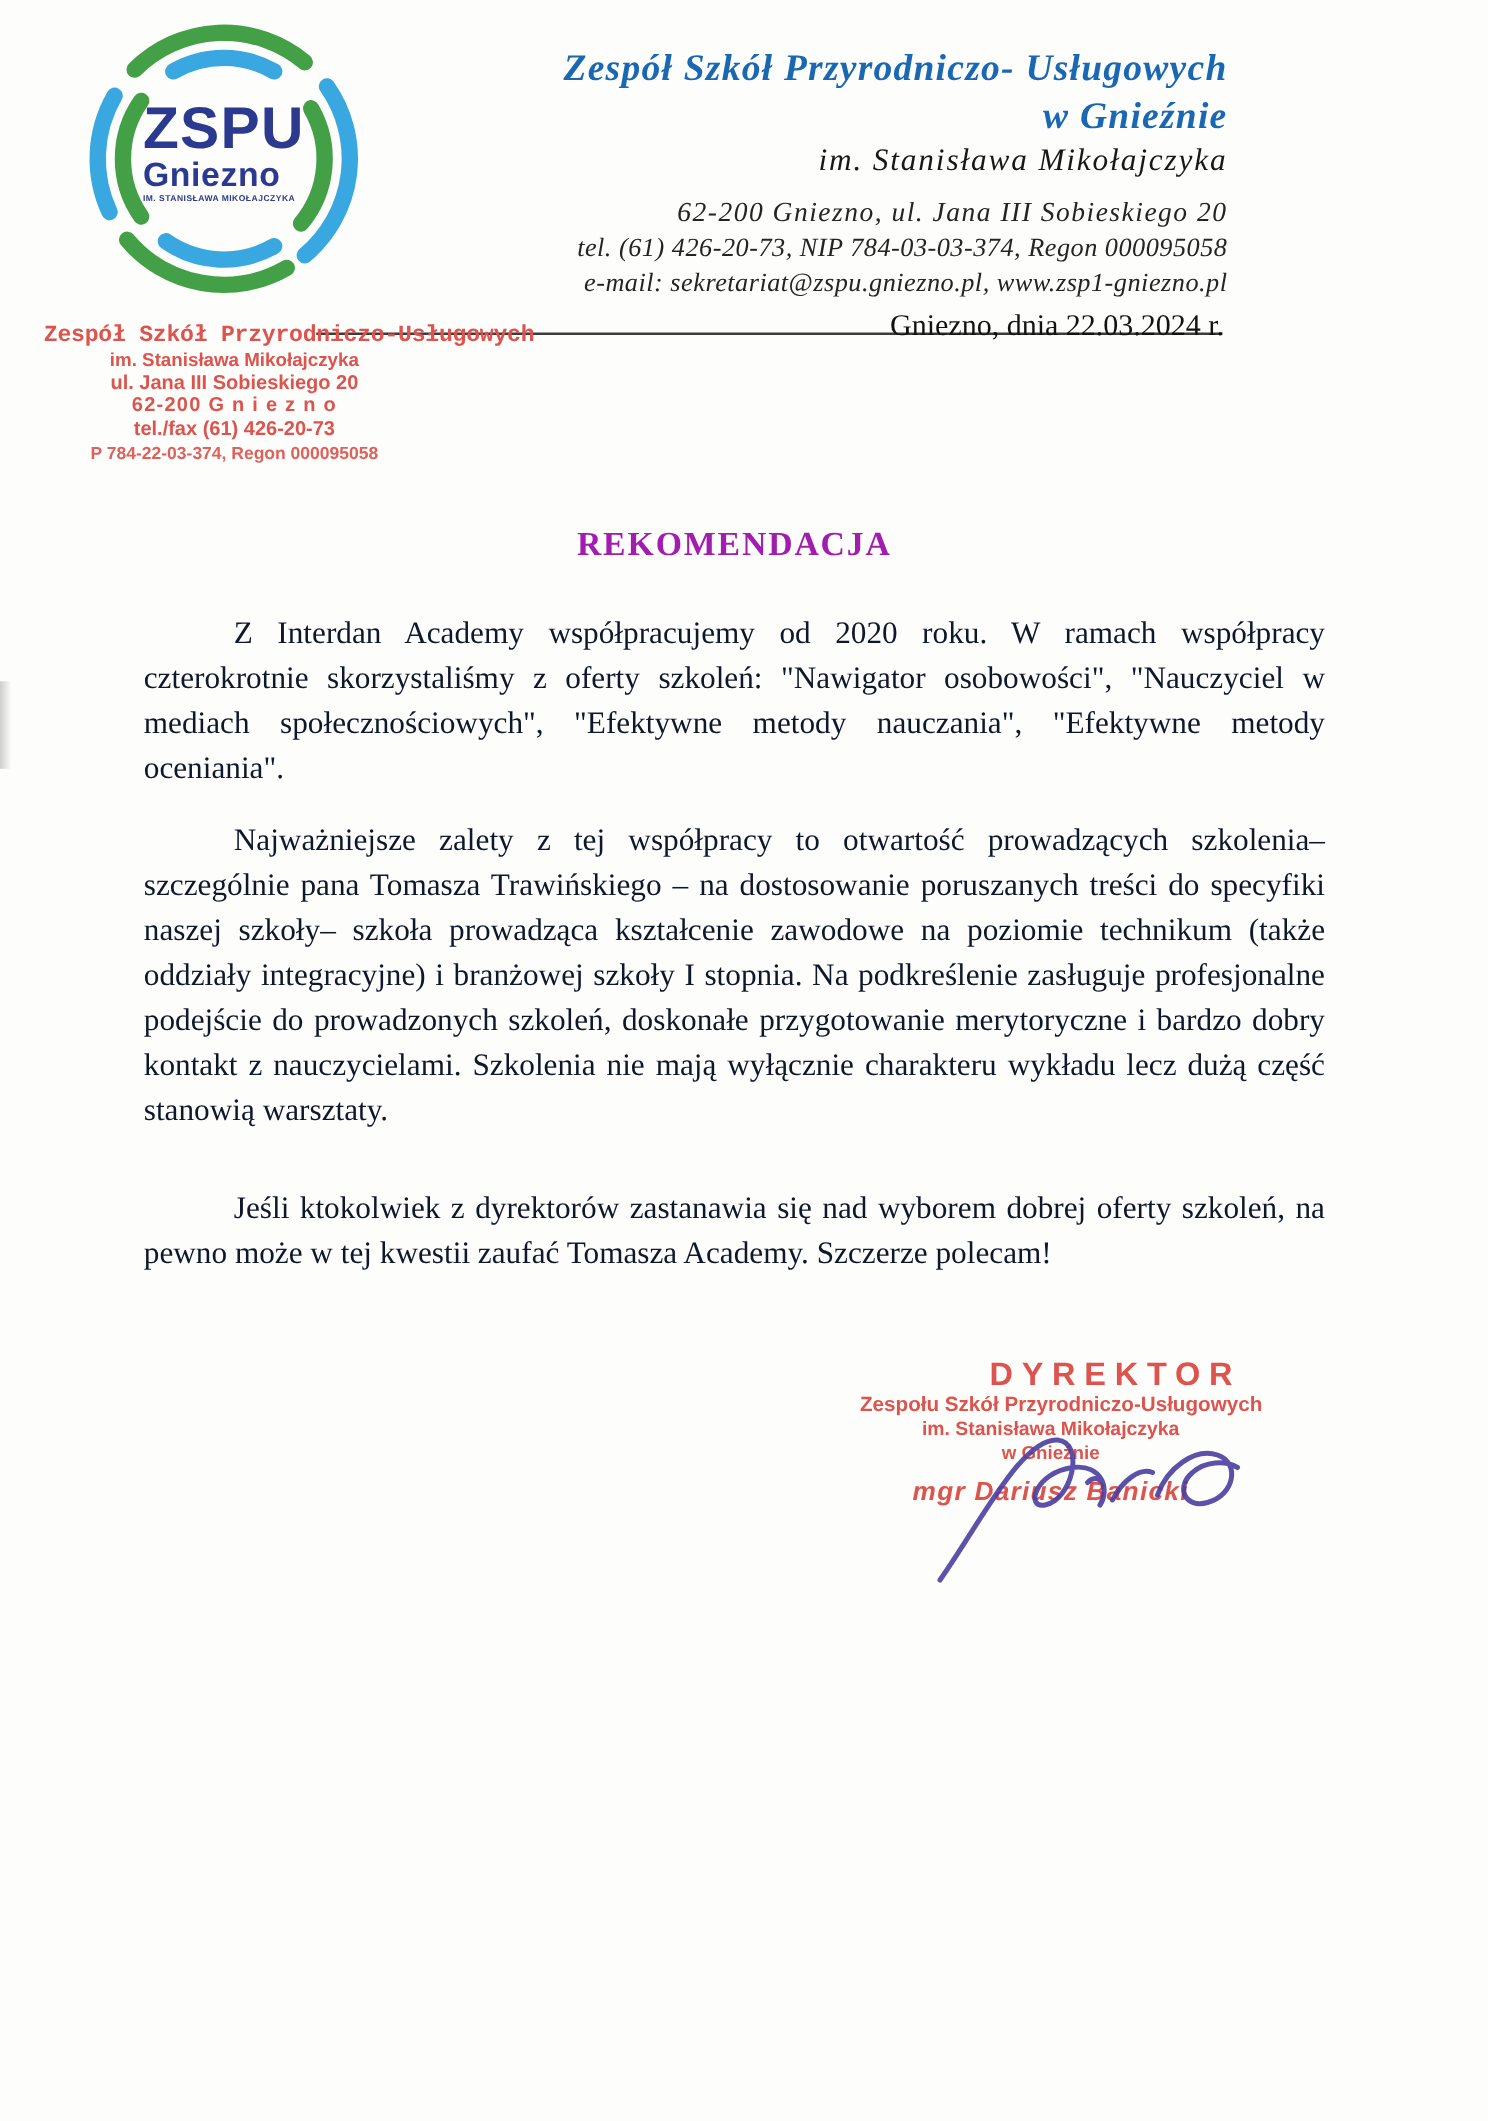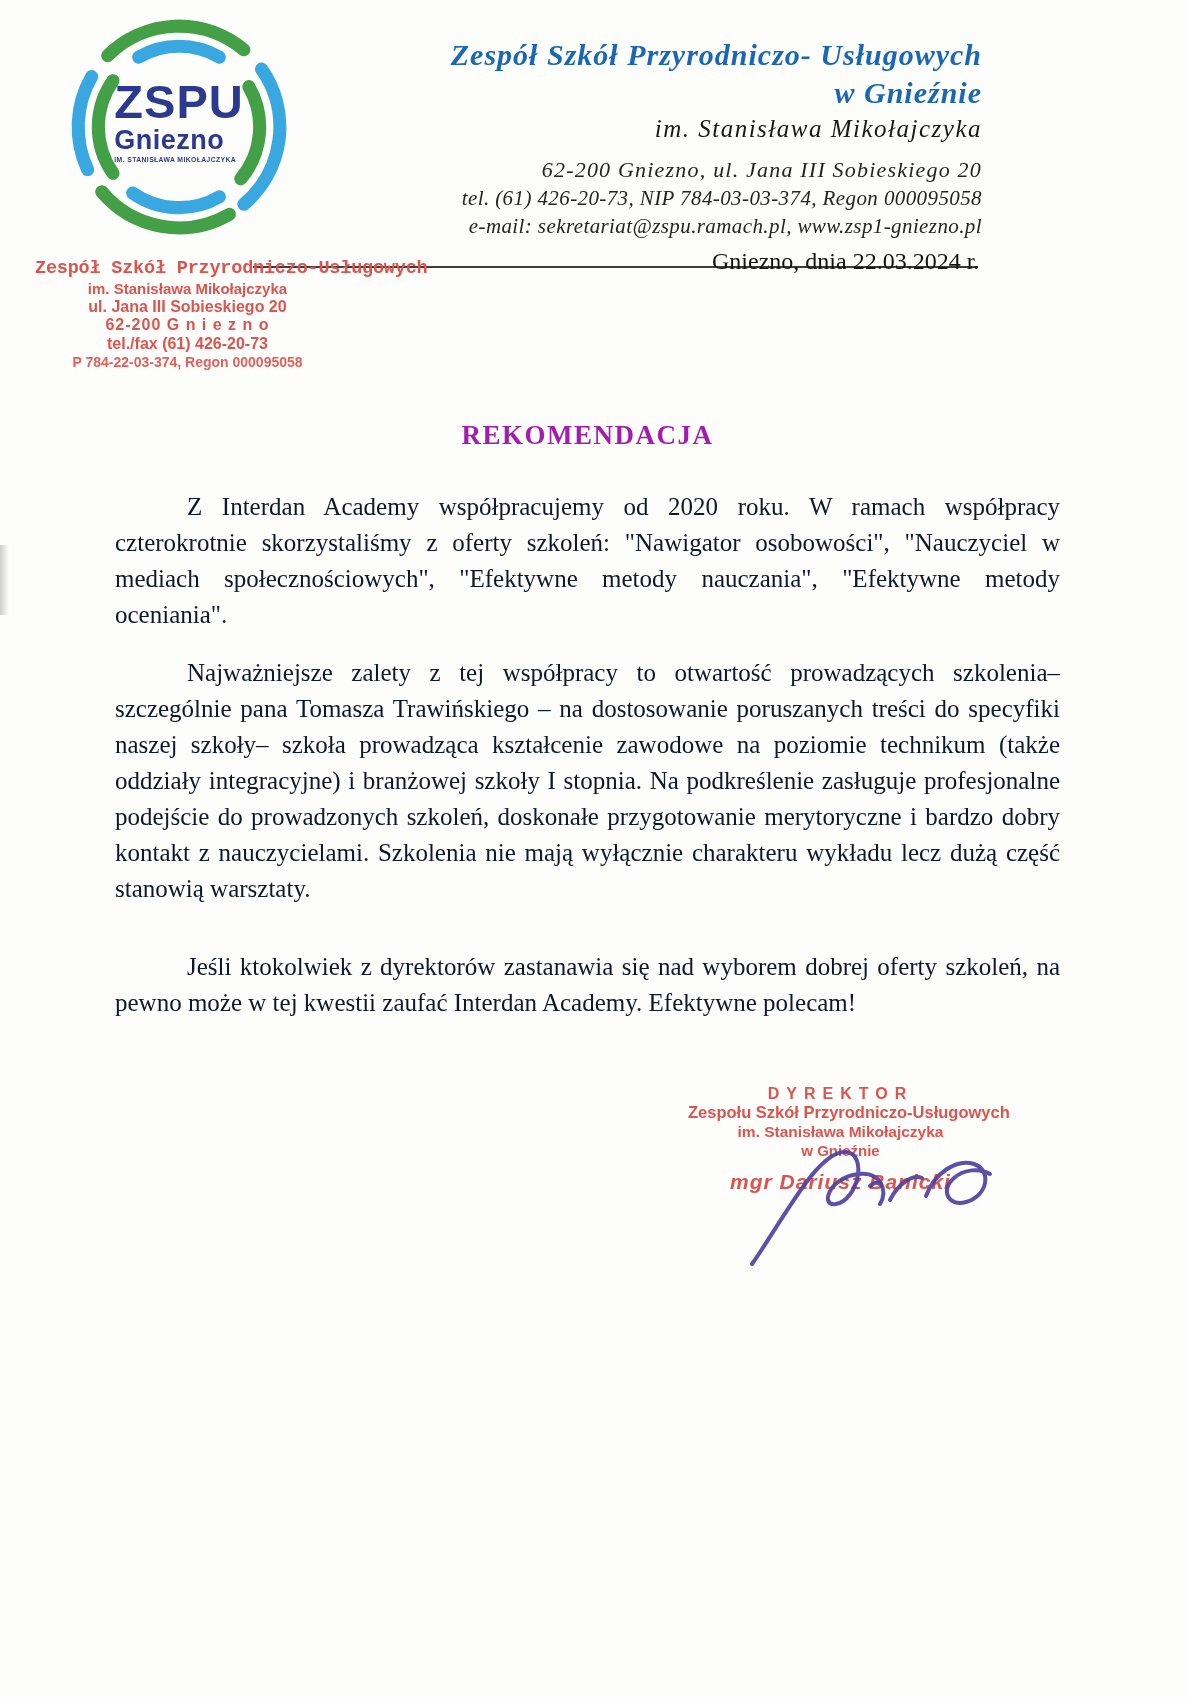--- a/index.html
+++ b/index.html
@@ -79,21 +79,21 @@
     color:#0f172a;
   }
   .doc p.last-gap{margin-top:42px;}
 
   
   .stamp-signature{
     position:absolute;left:688px;top:1084px;width:305px;text-align:center;
     font-family:"Liberation Sans", sans-serif;
     color:var(--stamp-red,#dc544d);line-height:1.2;
   }
-  .stamp-signature .role{font-size:16px;font-weight:700;letter-spacing:7px;}
+  .stamp-signature .role{font-size:26px;font-weight:700;letter-spacing:7px;text-align:right;}
   .stamp-signature .org{font-size:16.5px;font-weight:700;white-space:nowrap;}
   .stamp-signature .patron{font-size:15.5px;font-weight:700;white-space:nowrap;}
   .stamp-signature .city{font-size:15px;font-weight:700;}
   .stamp-signature .name{font-size:21px;font-weight:700;font-style:italic;margin-top:9px;letter-spacing:1px;}
 
   .signature-ink{
     position:absolute;left:730px;top:1112px;width:270px;height:160px;
     pointer-events:none;
   }
 </style>
@@ -125,41 +125,41 @@
       <div class="logo-caption">IM. STANISŁAWA MIKOŁAJCZYKA</div>
     </div>
   </div>
 
   <div class="letterhead">
     <div class="lh-name">Zespół Szkół Przyrodniczo- Usługowych</div>
     <div class="lh-name">w Gnieźnie</div>
     <div class="lh-patron">im. Stanisława Mikołajczyka</div>
     <div class="lh-address">62-200 Gniezno, ul. Jana III Sobieskiego 20</div>
     <div class="lh-contact">tel. (61) 426-20-73, NIP 784-03-03-374, Regon 000095058</div>
-    <div class="lh-email">e-mail: sekretariat@zspu.ramach.pl, www.zsp1-gniezno.pl</div>
+    <div class="lh-email">e-mail: sekretariat@zspu.gniezno.pl, www.zsp1-gniezno.pl</div>
   </div>
 
   <div class="rule"></div>
 
   <div class="date-line">Gniezno, dnia 22.03.2024 r.</div>
 
   <div class="stamp-address">
     <div class="s0">Zespół Szkół Przyrodniczo-Usługowych</div>
     <div class="s1">im. Stanisława Mikołajczyka</div>
     <div class="s2">ul. Jana III Sobieskiego 20</div>
     <div class="s3">62-200 G n i e z n o</div>
     <div class="s4">tel./fax (61) 426-20-73</div>
     <div class="s5">P 784-22-03-374, Regon 000095058</div>
   </div>
 
   <div class="doc">
     <h1 class="doc-title">REKOMENDACJA</h1>
     <p>Z Interdan Academy współpracujemy od 2020 roku. W ramach współpracy czterokrotnie skorzystaliśmy z oferty szkoleń: "Nawigator osobowości", "Nauczyciel w mediach społecznościowych", "Efektywne metody nauczania", "Efektywne metody oceniania".</p>
     <p>Najważniejsze zalety z tej współpracy to otwartość prowadzących szkolenia– szczególnie pana Tomasza Trawińskiego – na dostosowanie poruszanych treści do specyfiki naszej szkoły– szkoła prowadząca kształcenie zawodowe na poziomie technikum (także oddziały integracyjne) i branżowej szkoły I stopnia. Na podkreślenie zasługuje profesjonalne podejście do prowadzonych szkoleń, doskonałe przygotowanie merytoryczne i bardzo dobry kontakt z nauczycielami. Szkolenia nie mają wyłącznie charakteru wykładu lecz dużą część stanowią warsztaty.</p>
-    <p class="last-gap">Jeśli ktokolwiek z dyrektorów zastanawia się nad wyborem dobrej oferty szkoleń, na pewno może w tej kwestii zaufać Interdan Academy. Efektywne polecam!</p>
+    <p class="last-gap">Jeśli ktokolwiek z dyrektorów zastanawia się nad wyborem dobrej oferty szkoleń, na pewno może w tej kwestii zaufać Tomasza Academy. Szczerze polecam!</p>
   </div>
 
   <div class="stamp-signature">
     <div class="role">DYREKTOR</div>
     <div class="org">Zespołu Szkół Przyrodniczo-Usługowych</div>
     <div class="patron">im. Stanisława Mikołajczyka</div>
     <div class="city">w Gnieźnie</div>
     <div class="name">mgr Dariusz Banicki</div>
   </div>
 

